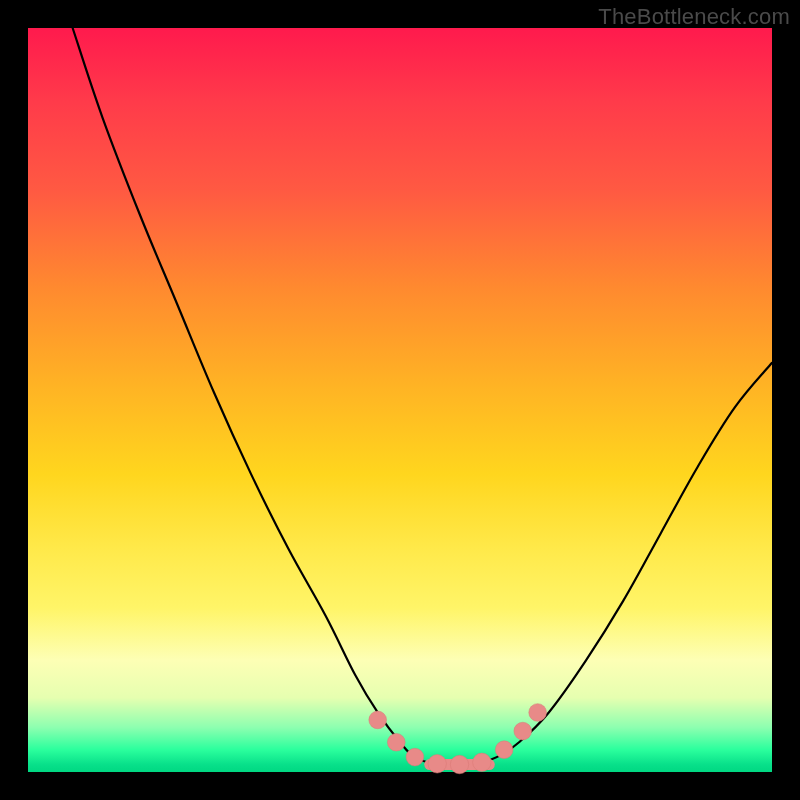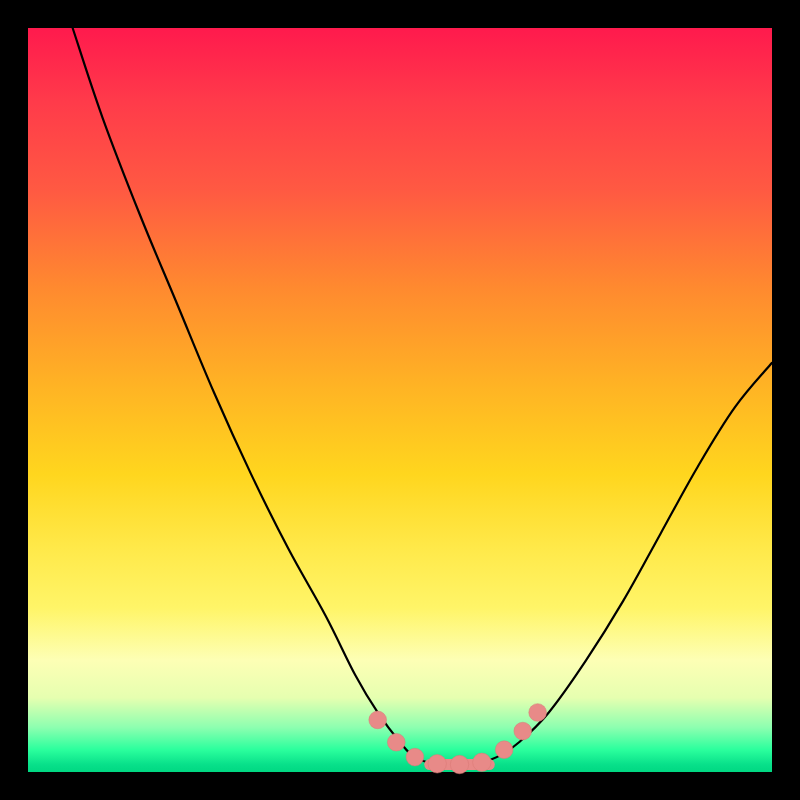--- a/index.html
+++ b/index.html
@@ -74,13 +74,14 @@
           <circle cx="386.88" cy="729.12" r="8.836" fill="#e88a88" stroke="#d87875" stroke-width="0.5"></circle>
           <circle cx="409.20000000000005" cy="735.816" r="9.207999999999998" fill="#e88a88" stroke="#d87875" stroke-width="0.5"></circle>
           <circle cx="431.52" cy="736.56" r="9.207999999999998" fill="#e88a88" stroke="#d87875" stroke-width="0.5"></circle>
           <circle cx="453.84" cy="734.328" r="9.207999999999998" fill="#e88a88" stroke="#d87875" stroke-width="0.5"></circle>
           <circle cx="476.16" cy="721.68" r="8.836" fill="#e88a88" stroke="#d87875" stroke-width="0.5"></circle>
           <circle cx="494.76000000000005" cy="703.08" r="8.836" fill="#e88a88" stroke="#d87875" stroke-width="0.5"></circle>
           <circle cx="509.64000000000004" cy="684.48" r="8.836" fill="#e88a88" stroke="#d87875" stroke-width="0.5"></circle>
         </g>
     </svg>
   </div>
+  <div class="watermark">TheBottleneck.com</div>
 </div>
 
 </body></html>

